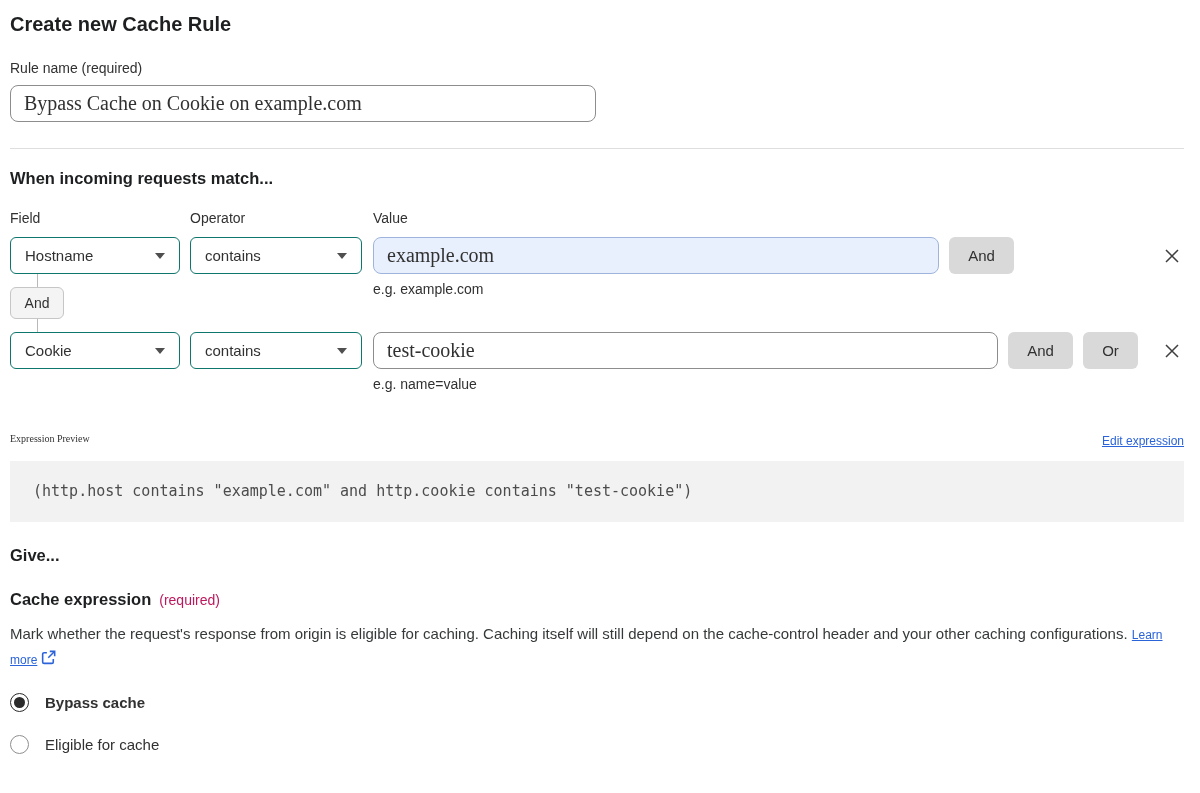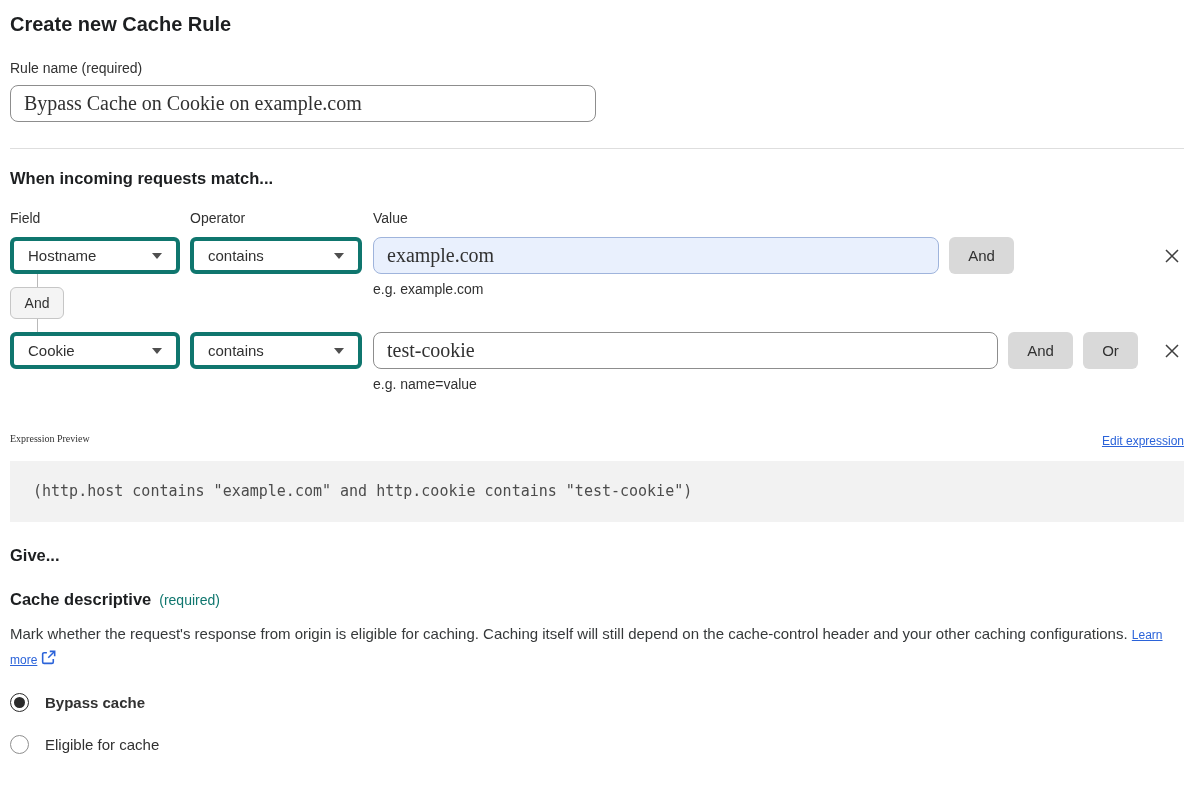--- a/index.html
+++ b/index.html
@@ -31,21 +31,21 @@
 
   h2.section-heading { font-size: 16.5px; font-weight: 700; color: #1d1f21; margin: 20px 0 0 0; line-height: 19px; }
 
   .col-labels { display: flex; margin-top: 22px; font-size: 14px; line-height: 16px; }
   .col-field { width: 180px; }
   .col-op { width: 183px; }
   .col-val { flex: 1; }
 
   .cond-row { display: flex; align-items: center; margin-top: 11px; }
   .select {
-    height: 37px; border: 4px solid #0f766e; border-radius: 6px; background: #fff;
+    height: 37px; border: 1px solid #0f766e; border-radius: 6px; background: #fff;
     display: flex; align-items: center; justify-content: space-between;
     padding: 0 14px; font-size: 15px; cursor: pointer;
   }
   .sel-field { width: 170px; margin-right: 10px; }
   .sel-op { width: 172px; margin-right: 11px; }
   .chev { width: 0; height: 0; border-left: 5px solid transparent; border-right: 5px solid transparent; border-top: 6px solid #4f4f4f; }
 
   .val-input-1 { width: 566px; margin-right: 10px; background: #e9f0fd; border-color: #9fb4dc; }
   .val-input-2 { width: 625px; margin-right: 10px; }
 
@@ -74,21 +74,21 @@
   .link { color: #2b63d9; text-decoration: underline; font-size: 12px; cursor: pointer; }
   .expr-box {
     margin-top: 13px; background: #f2f2f2; padding: 21px 23px;
     font-family: "DejaVu Sans Mono", monospace; font-size: 15px; line-height: 19px; color: #4c4c4c;
   }
 
   h2.then-heading { margin-top: 24px; }
 
   .ce-head { margin-top: 25px; display: flex; align-items: baseline; }
   .ce-title { font-size: 16.5px; font-weight: 700; color: #1d1f21; line-height: 19px; }
-  .ce-required { font-size: 14px; color: #0f766e; margin-left: 8px; }
+  .ce-required { font-size: 14px; color: #be185d; margin-left: 8px; }
 
   .ce-desc { margin: 13px 0 0 0; font-size: 15px; line-height: 24px; color: #36393a; max-width: 1160px; }
   .ext-icon { vertical-align: -2px; margin-left: 3px; }
 
   .radio-row { display: flex; align-items: center; margin-top: 21px; }
   .radio-row + .radio-row { margin-top: 23px; }
   .radio {
     position: relative; width: 19px; height: 19px; border-radius: 50%;
     border: 1.5px solid #8f8f8f; background: #fff; cursor: pointer; flex: none;
   }
@@ -166,21 +166,21 @@
 
   <div class="expr-head">
     <div class="expr-label">Expression Preview</div>
     <a class="link">Edit expression</a>
   </div>
   <div class="expr-box">(http.host contains "example.com" and http.cookie contains "test-cookie")</div>
 
   <h2 class="section-heading then-heading">Give...</h2>
 
   <div class="ce-head">
-    <span class="ce-title">Cache descriptive</span>
+    <span class="ce-title">Cache expression</span>
     <span class="ce-required">(required)</span>
   </div>
 
   <p class="ce-desc"><span>Mark whether the request's response from origin is eligible for caching. Caching itself will still depend on the cache-control header and your other caching configurations.</span>
     <a class="link">Learn more</a><svg class="ext-icon" width="17" height="17" viewBox="0 0 16 16">
       <path d="M6.5 3.5H3.8A1.3 1.3 0 0 0 2.5 4.8v7.4a1.3 1.3 0 0 0 1.3 1.3h7.4a1.3 1.3 0 0 0 1.3-1.3V9.5" fill="none" stroke="#2b63d9" stroke-width="1.5"></path>
       <path d="M9.2 2.2h4.6v4.6" fill="none" stroke="#2b63d9" stroke-width="1.5"></path>
       <path d="M13.6 2.4 L7.8 8.2" fill="none" stroke="#2b63d9" stroke-width="1.5"></path>
     </svg></p>
 

